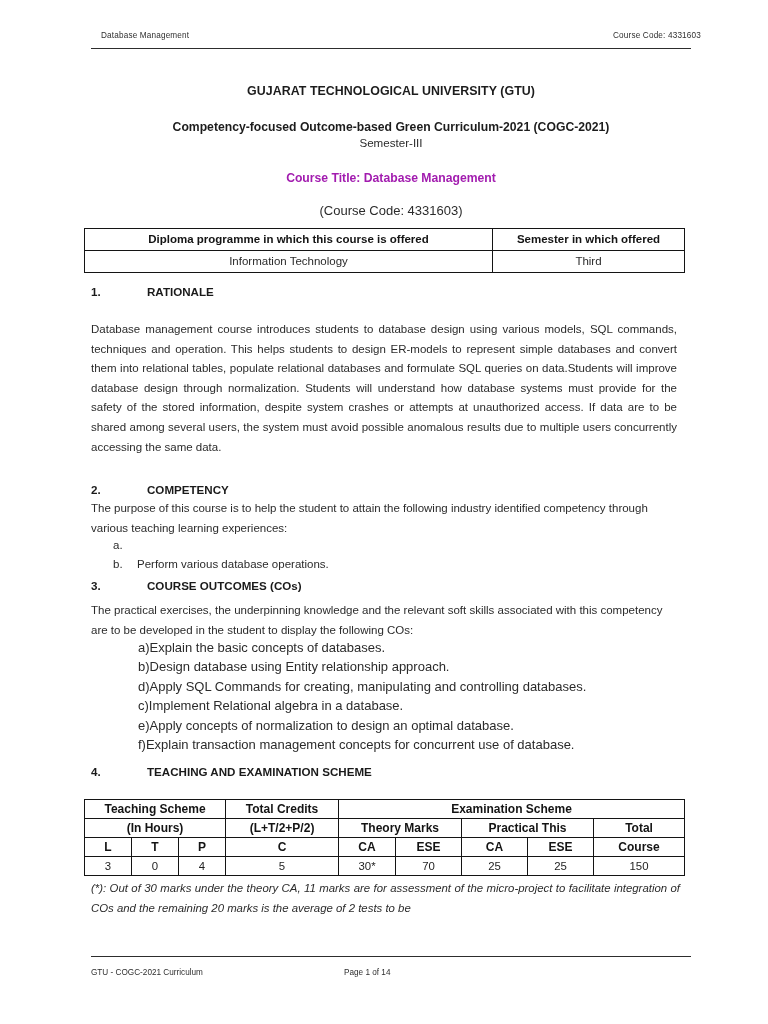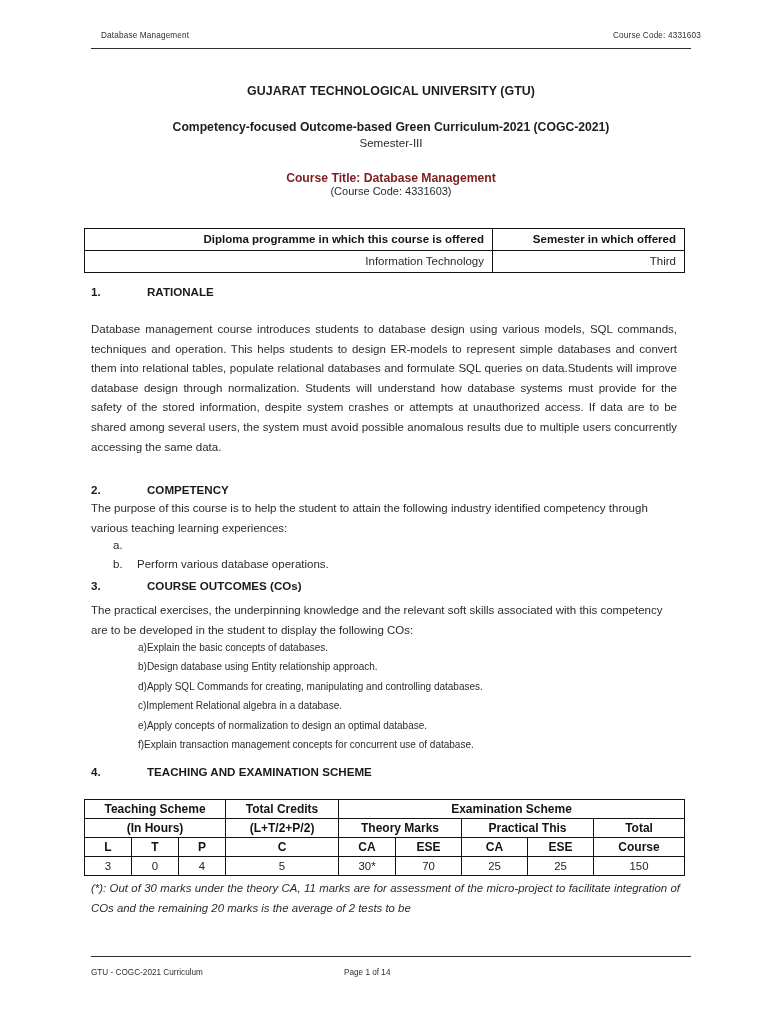--- a/index.html
+++ b/index.html
@@ -68,42 +68,42 @@
   }
   .semester-line {
     margin-top: 2px;
     font-size: 11.6px;
     color: #2b2b2b;
   }
   .course-title {
     margin-top: 22px;
     font-size: 12.2px;
     font-weight: bold;
-    color: #7f1d1d;
+    color: #a21caf;
   }
   .course-code {
-    margin-top: 0;
-    font-size: 11px;
+    margin-top: 18px;
+    font-size: 13px;
     color: #2b2b2b;
   }
 
   
   .prog-table {
     position: absolute;
     left: 84px;
     top: 228px;
     width: 600px;
     border-collapse: collapse;
     table-layout: fixed;
   }
   .prog-table td {
     border: 1.3px solid #141414;
-    text-align: right;
+    text-align: center;
     font-size: 11.5px;
-    padding: 2px 8px;
+    padding: 2px 16px;
     height: 17px;
     line-height: 15px;
     margin-top: 41px;
   }
   .prog-table .th {
     font-weight: bold;
     color: #141414;
   }
   .prog-col-a { width: 408px; }
   .prog-col-b { width: 192px; }
@@ -145,21 +145,21 @@
   .alpha-list .mark {
     width: 24px;
     flex: none;
   }
   .co-list {
     margin: 0;
     padding: 0;
     list-style: none;
   }
   .co-list li {
-    font-size: 10px;
+    font-size: 13px;
     line-height: 19.4px;
     color: #2b2b2b;
     padding-left: 47px;
   }
 
   
   .scheme-table {
     position: absolute;
     left: 84px;
     top: 799px;

